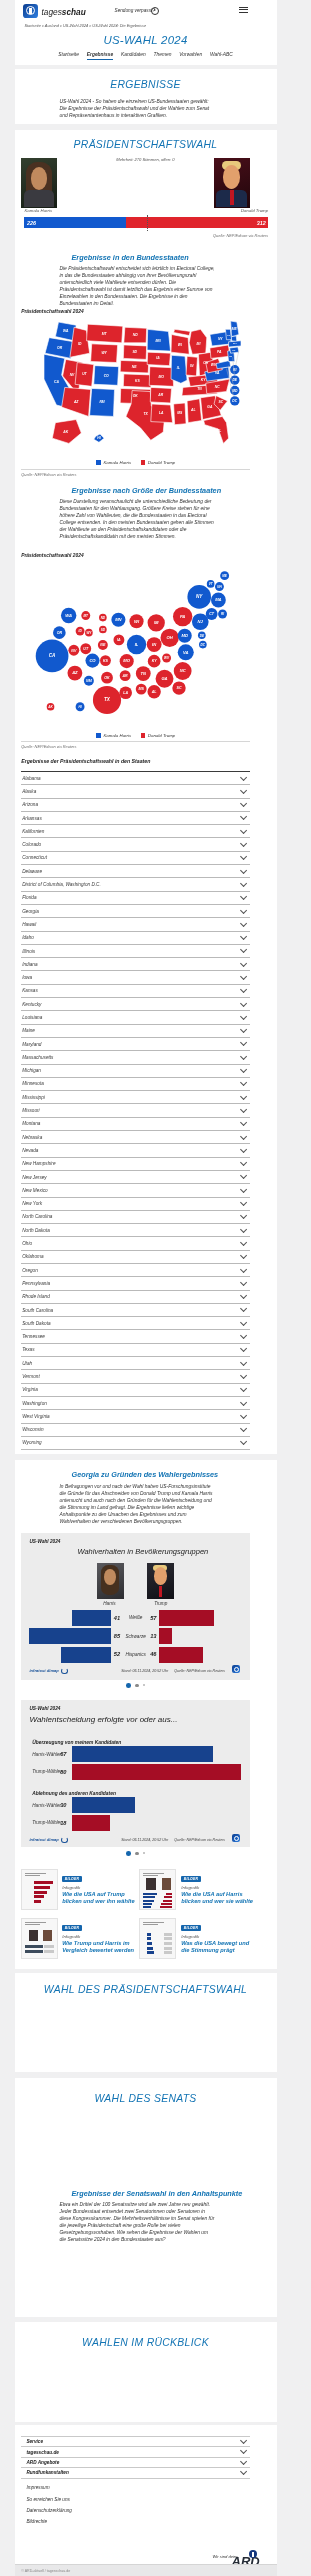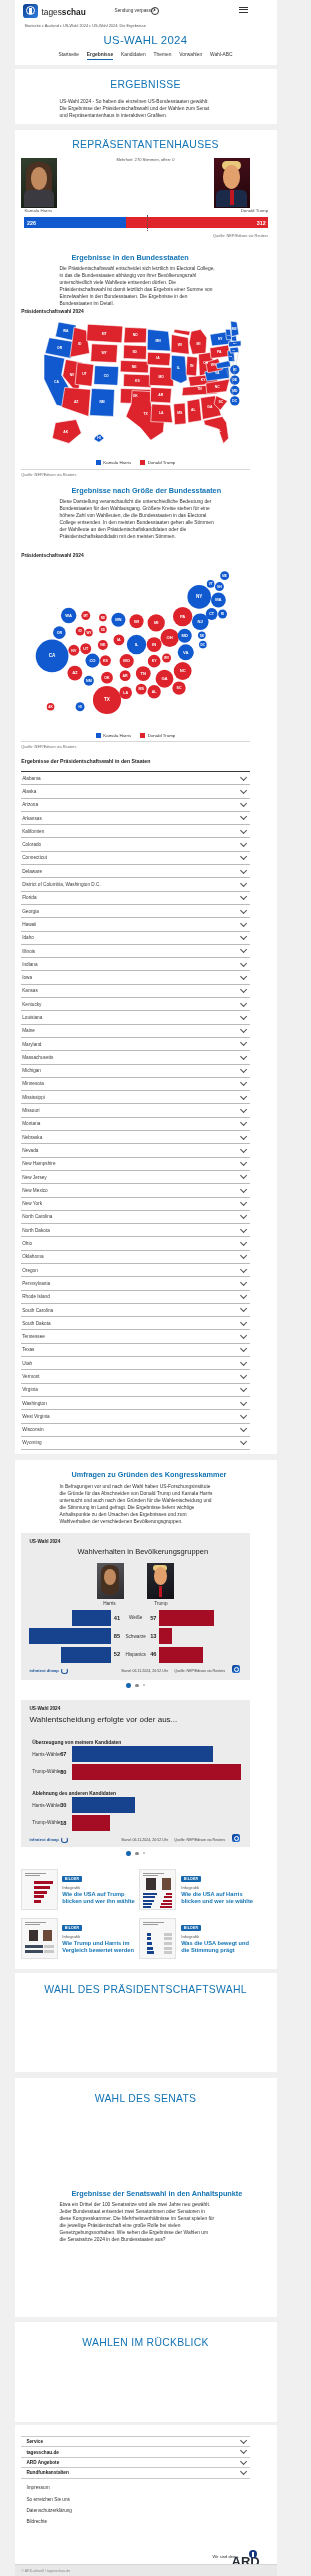--- a/index.html
+++ b/index.html
@@ -1,18 +1,18 @@
 <!DOCTYPE html>
 <html style="font-size:8.3px"><head>
 <meta charset="utf-8">
 <style>
   html,body{margin:0;padding:0;}
   body{width:311px;height:2576px;position:relative;background:#f0f0f1;font-family:"Liberation Sans",sans-serif;color:#2f2f2f;}
   .abs{position:absolute;}
-  .card{position:absolute;left:14.5px;width:262px;background:#ffffff;}
+  .card{position:absolute;left:14.5px;width:262px;background:#ffffff;font-style:italic;}
   .h-big{color:#1374b4;font-size:10.4px;font-weight:400;text-align:center;letter-spacing:0.3px;white-space:nowrap;}
   .h-sub{color:#1374b4;font-size:7.3px;font-weight:600;padding-left:12px;}
   .body-text{font-size:4.9px;line-height:7px;color:#333;}
   .small-grey{font-size:3.9px;color:#6b6b6b;}
   .chart-label{font-size:4.9px;font-weight:700;color:#1d1d1d;}
   .divider{position:absolute;height:0.5px;background:#d6d6d6;}
   .legend{position:absolute;left:6.7px;width:229px;display:flex;justify-content:center;gap:9.3px;align-items:center;}
   .legend .sw{width:4.7px;height:4.7px;display:inline-block;margin-right:2.6px;}
   .legend span.lbl{font-size:4.4px;color:#333;}
   .state-row{height:13.3px;border-top:0.5px solid #b9b9b9;display:flex;align-items:center;justify-content:space-between;box-sizing:border-box;padding:0 4.1px 0 1px;cursor:pointer;}
@@ -74,21 +74,21 @@
       <span class="tab">Wahl-ABC</span>
     </div>
 </div>
 
 <div class="card" style="top:69px;height:55px;">
   <div class="abs h-big" style="left:0;width:100%;top:9.9px;">ERGEBNISSE</div>
   <div class="abs body-text" style="left:45px;top:29px;width:153px;">US-Wahl 2024 - So haben die einzelnen US-Bundesstaaten gewählt: Die Ergebnisse der Präsidentschaftswahl und der Wahlen zum Senat und Repräsentantenhaus in interaktiven Grafiken.</div>
 </div>
 
 <div class="card" style="top:130px;height:1324px;">
-  <div class="abs h-big" style="left:0;width:100%;top:9.3px;">REPRÄSENTANTENHAUSES</div>
+  <div class="abs h-big" style="left:0;width:100%;top:9.3px;">PRÄSIDENTSCHAFTSWAHL</div>
   <div class="abs" style="left:0;width:100%;top:27px;text-align:center;font-size:4.1px;color:#555;">Mehrheit: 270 Stimmen, offen: 0</div>
 
   <div class="photo" style="left:6.2px;top:27.5px;width:36px;height:50px;background:linear-gradient(160deg,#33402f,#151c14);">
     <div class="abs" style="left:5.2px;top:4.1px;width:26px;height:41px;border-radius:11.4px;background:#4a3121;"></div>
     <div class="face" style="left:9.9px;top:9.3px;width:16.6px;height:23px;background:#c08a5e;"></div>
     <div class="abs" style="left:3.1px;top:32px;width:30px;height:17.6px;border-radius:5.2px 5.2px 0 0;background:#3a3a40;"></div>
   </div>
   <div class="photo" style="left:199px;top:27.5px;width:36px;height:50px;background:linear-gradient(160deg,#4a0f1a,#20060b);">
     <div class="abs" style="left:8.3px;top:3.1px;width:19.7px;height:9.3px;border-radius:6.2px;background:#e8c97c;"></div>
     <div class="face" style="left:9.3px;top:7.3px;width:17.6px;height:24px;background:#e2a06c;"></div>
@@ -561,21 +561,21 @@
         <span class="chev"></span>
       </div>
       <div class="state-row">
         <span class="nm">Wyoming</span>
         <span class="chev"></span>
       </div>
     </div>
 </div>
 
 <div class="card" style="top:1460px;height:509px;">
-  <span class="abs h-sub" style="left:45px;top:10.4px;">Umfragen zu Gründen des Kongresskammer</span>
+  <span class="abs h-sub" style="left:45px;top:10.4px;">Georgia zu Gründen des Wahlergebnisses</span>
   <div class="abs body-text" style="left:45px;top:23px;width:156px;">In Befragungen vor und nach der Wahl haben US-Forschungsinstitute die Gründe für das Abschneiden von Donald Trump und Kamala Harris untersucht und auch nach den Gründen für die Wahlentscheidung und die Stimmung im Land gefragt. Die Ergebnisse liefern wichtige Anhaltspunkte zu den Ursachen des Ergebnisses und zum Wahlverhalten der verschiedenen Bevölkerungsgruppen.</div>
 
   <div class="widget" id="w1" style="top:73px;height:147px;">
     <span class="wkicker" style="top:6.2px;">US-Wahl 2024</span>
     <span class="wtitle" style="top:14px;padding-left:48px;">Wahlverhalten in Bevölkerungsgruppen</span>
     <div class="photo" style="left:76px;top:29.6px;width:26.4px;height:36px;background:linear-gradient(160deg,#5a5a5e,#2c2c30);">
       <div class="abs" style="left:4.1px;top:2.6px;width:18px;height:30px;border-radius:7.3px;background:#46301f;"></div>
       <div class="face" style="left:7.3px;top:6.2px;width:12px;height:16.6px;background:#c08a5e;"></div>
     </div>
     <div class="photo" style="left:126px;top:29.6px;width:26.4px;height:36px;background:linear-gradient(160deg,#2b2b33,#101016);">

